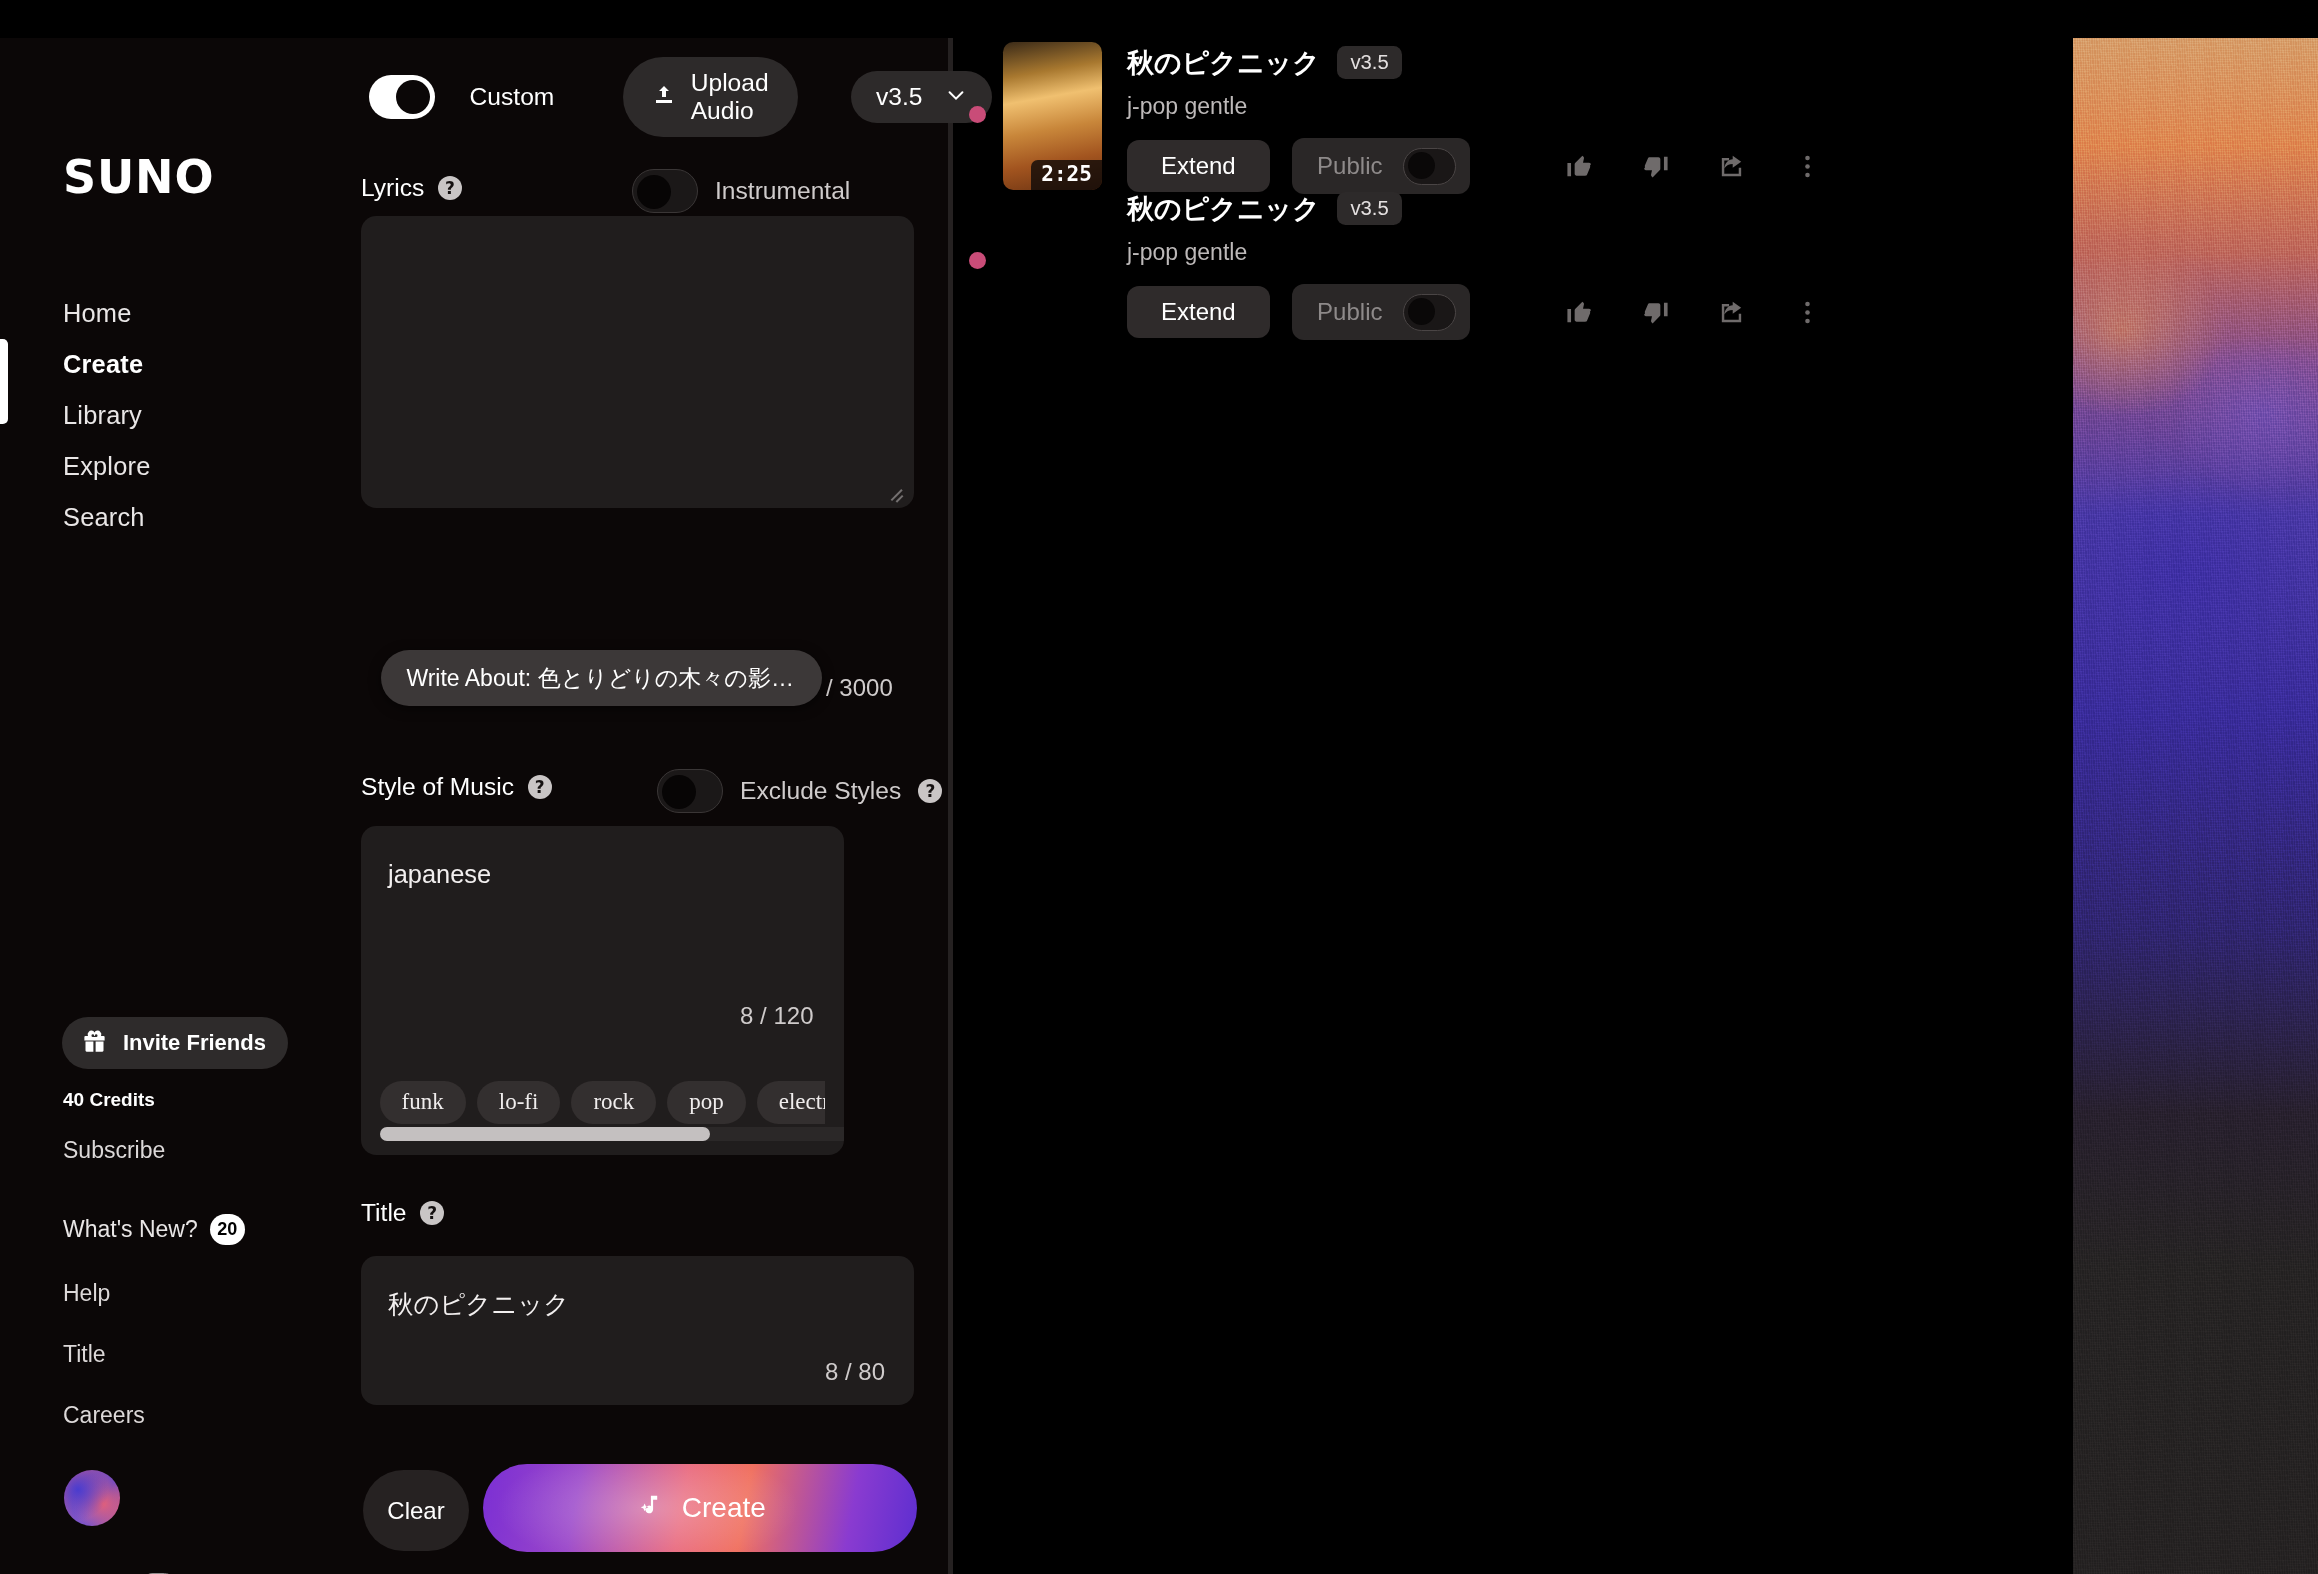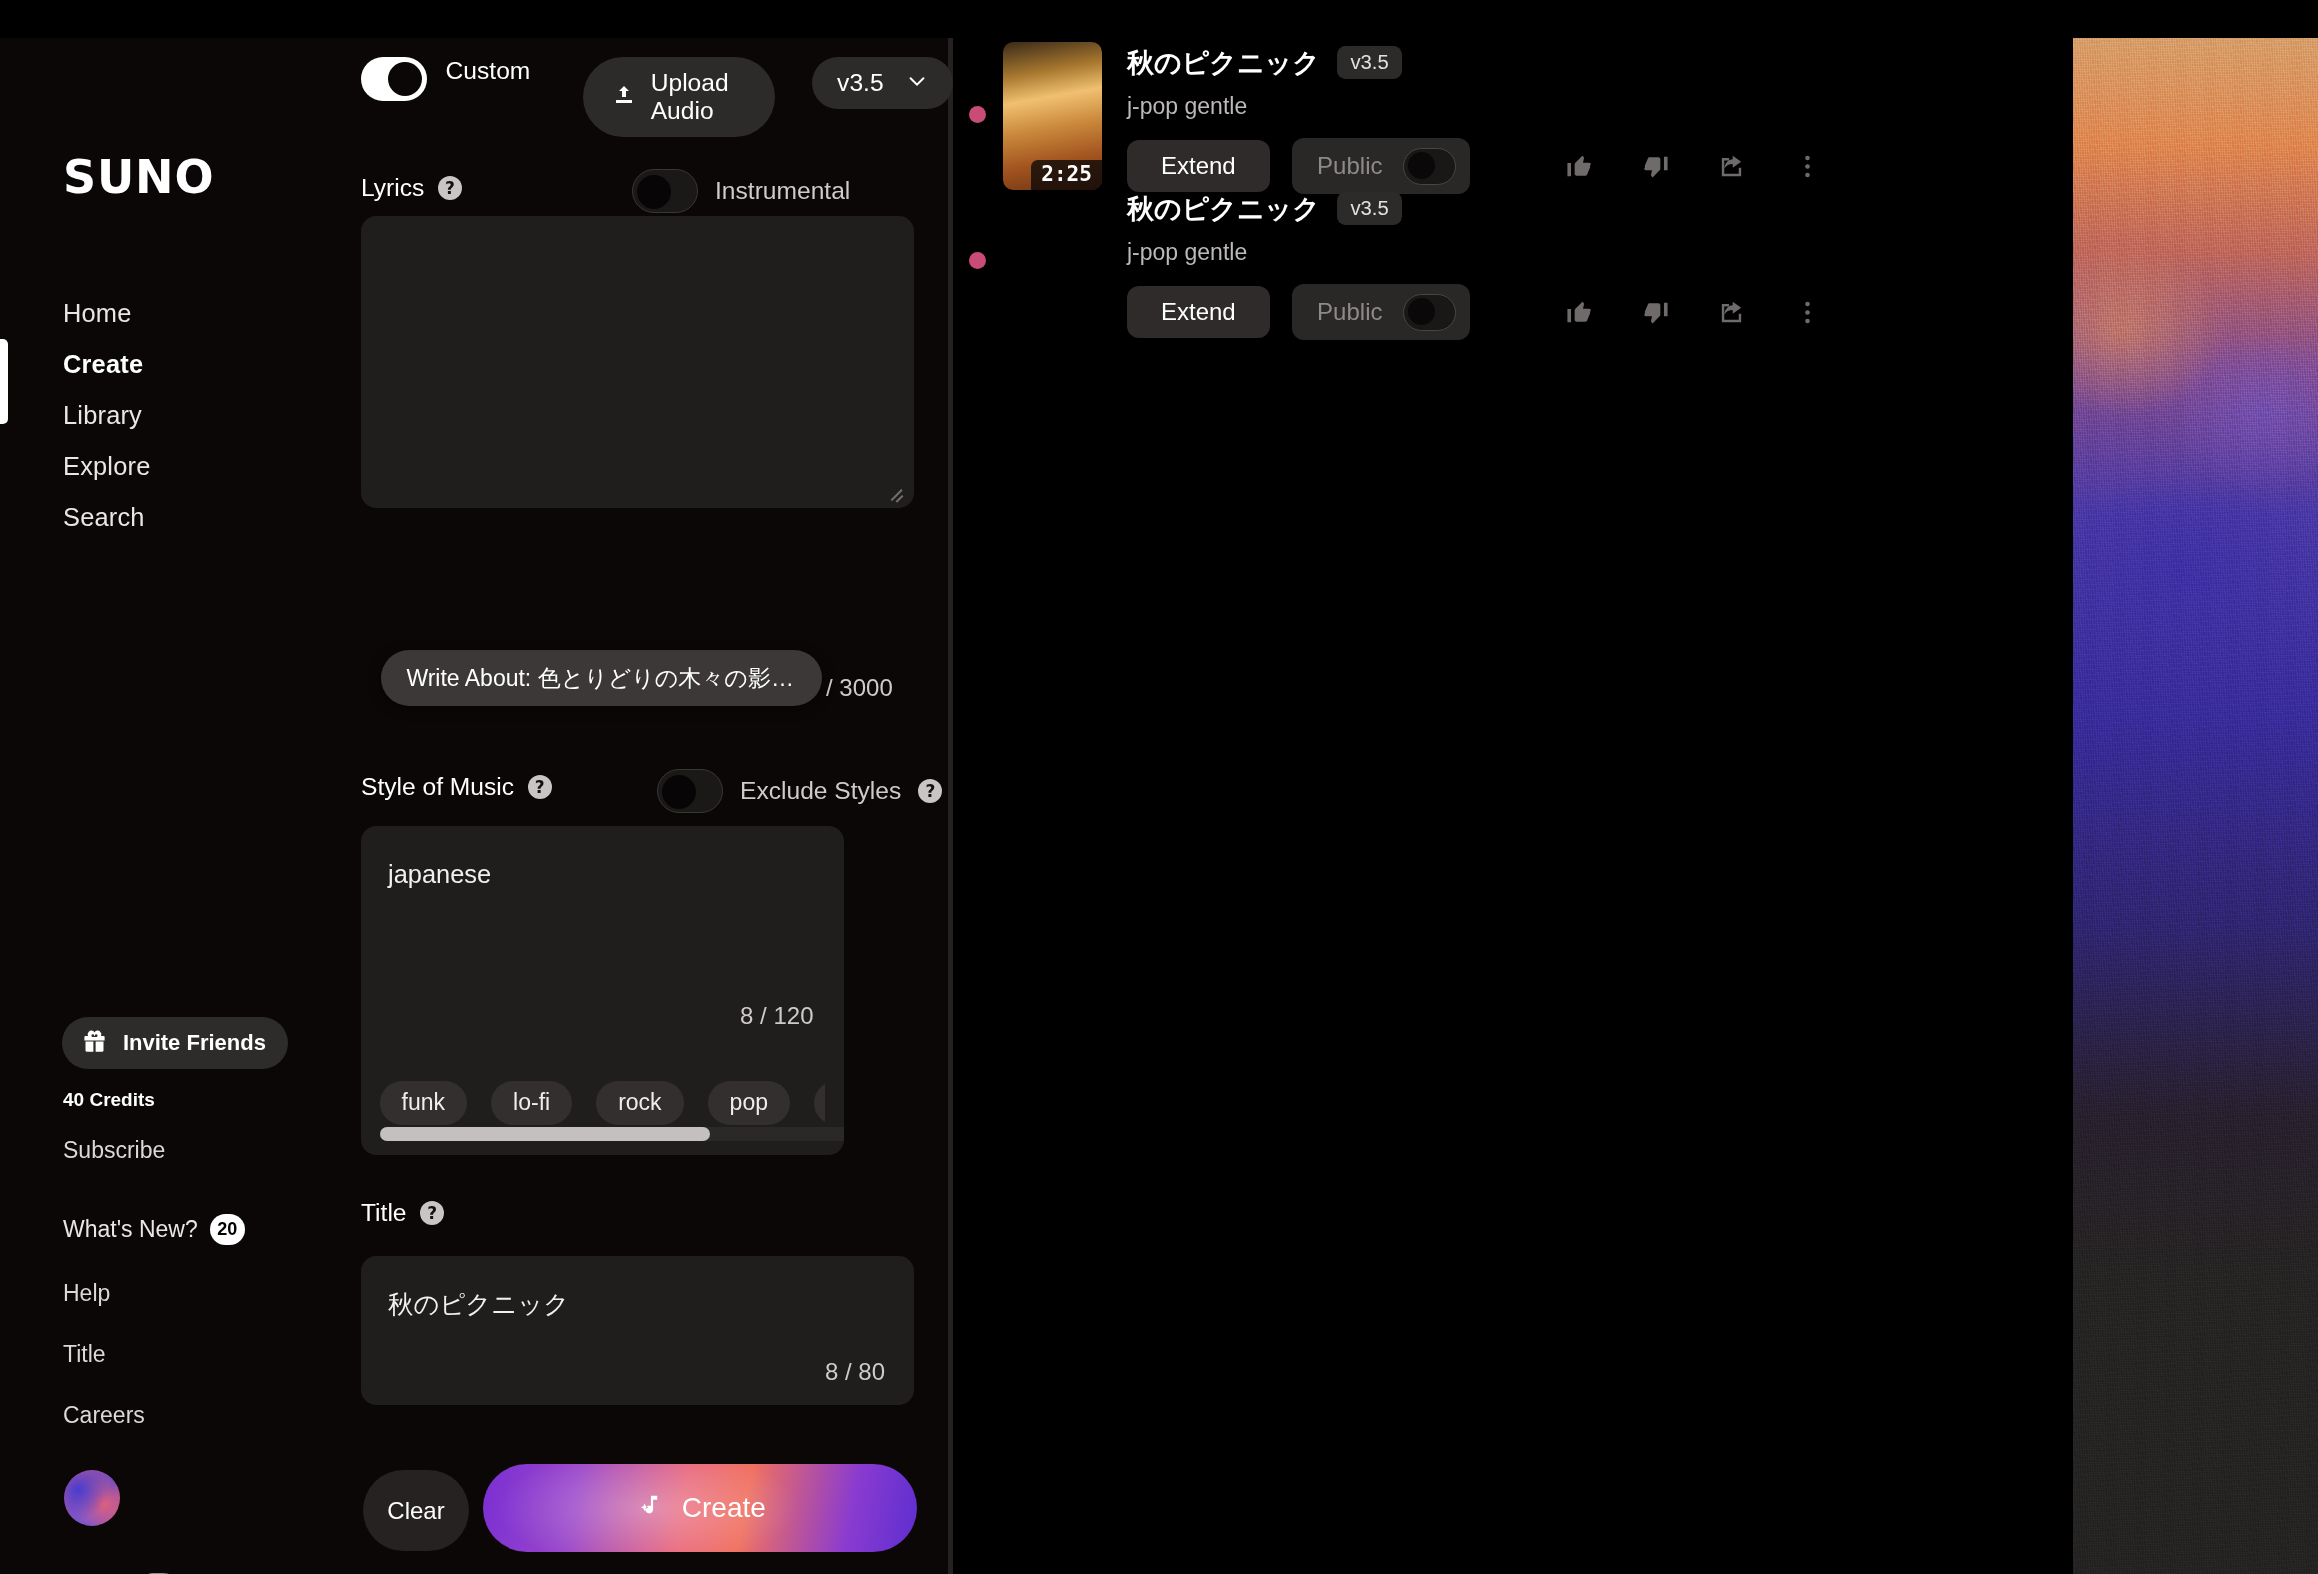--- a/index.html
+++ b/index.html
@@ -83,22 +83,22 @@
     display:flex; gap:47px; align-items:center;
   }
   .socials svg { fill:#8e8a8a; display:block; }
   
   .panel {
     position:absolute; left:361px; top:38px; width:592px; height:1536px;
     background:#0b0707;
     border-right:5.1px solid #252121;
   }
   .toolbar {
-    position:absolute; left:0; top:18.6px; width:592px;
-    display:flex; align-items:flex-start; gap:0; padding-left:0;
+    position:absolute; left:8px; top:18.6px; width:592px;
+    display:flex; align-items:center; gap:16px; padding-left:0;
   }
   .toggle {
     width:66px; height:44px; border-radius:847px; position:relative;
     flex:0 0 auto; cursor:pointer;
   }
   .toggle .knob {
     position:absolute; top:5.1px; width:34px; height:34px; border-radius:50%;
   }
   .toggle.on  { background:#ffffff; }
   .toggle.on .knob  { right:5.1px; background:#0b0707; }
@@ -161,21 +161,21 @@
     overflow:hidden; text-overflow:ellipsis; display:block; max-width:398px;
   }
   .style-box { left:361px; top:826px; width:483px; height:329px; overflow:hidden; }
   .style-val {
     position:absolute; left:27px; top:34px; font-size:25.4px; color:#f2efef;
   }
   .chiprow {
     position:absolute; left:18.6px; right:18.6px; bottom:22px; height:54px;
     overflow:hidden;
   }
-  .chips { display:flex; gap:24px; align-items:flex-end; margin-top:1.7px; }
+  .chips { display:flex; gap:11px; align-items:flex-end; margin-top:1.7px;font-family:Liberation Serif, serif; }
   .chip {
     background:#332f2f; border-radius:847px; padding:8.5px 22px;
     font-size:23px; color:#f0eded; white-space:nowrap; cursor:pointer;
   }
   .scrollbar {
     position:absolute; left:18.6px; bottom:13.6px; width:516px; height:14.4px;
     background:#2b2828; border-radius:847px;
   }
   .scrollbar .thumb {
     position:absolute; left:0; top:0; height:14.4px; border-radius:847px;

